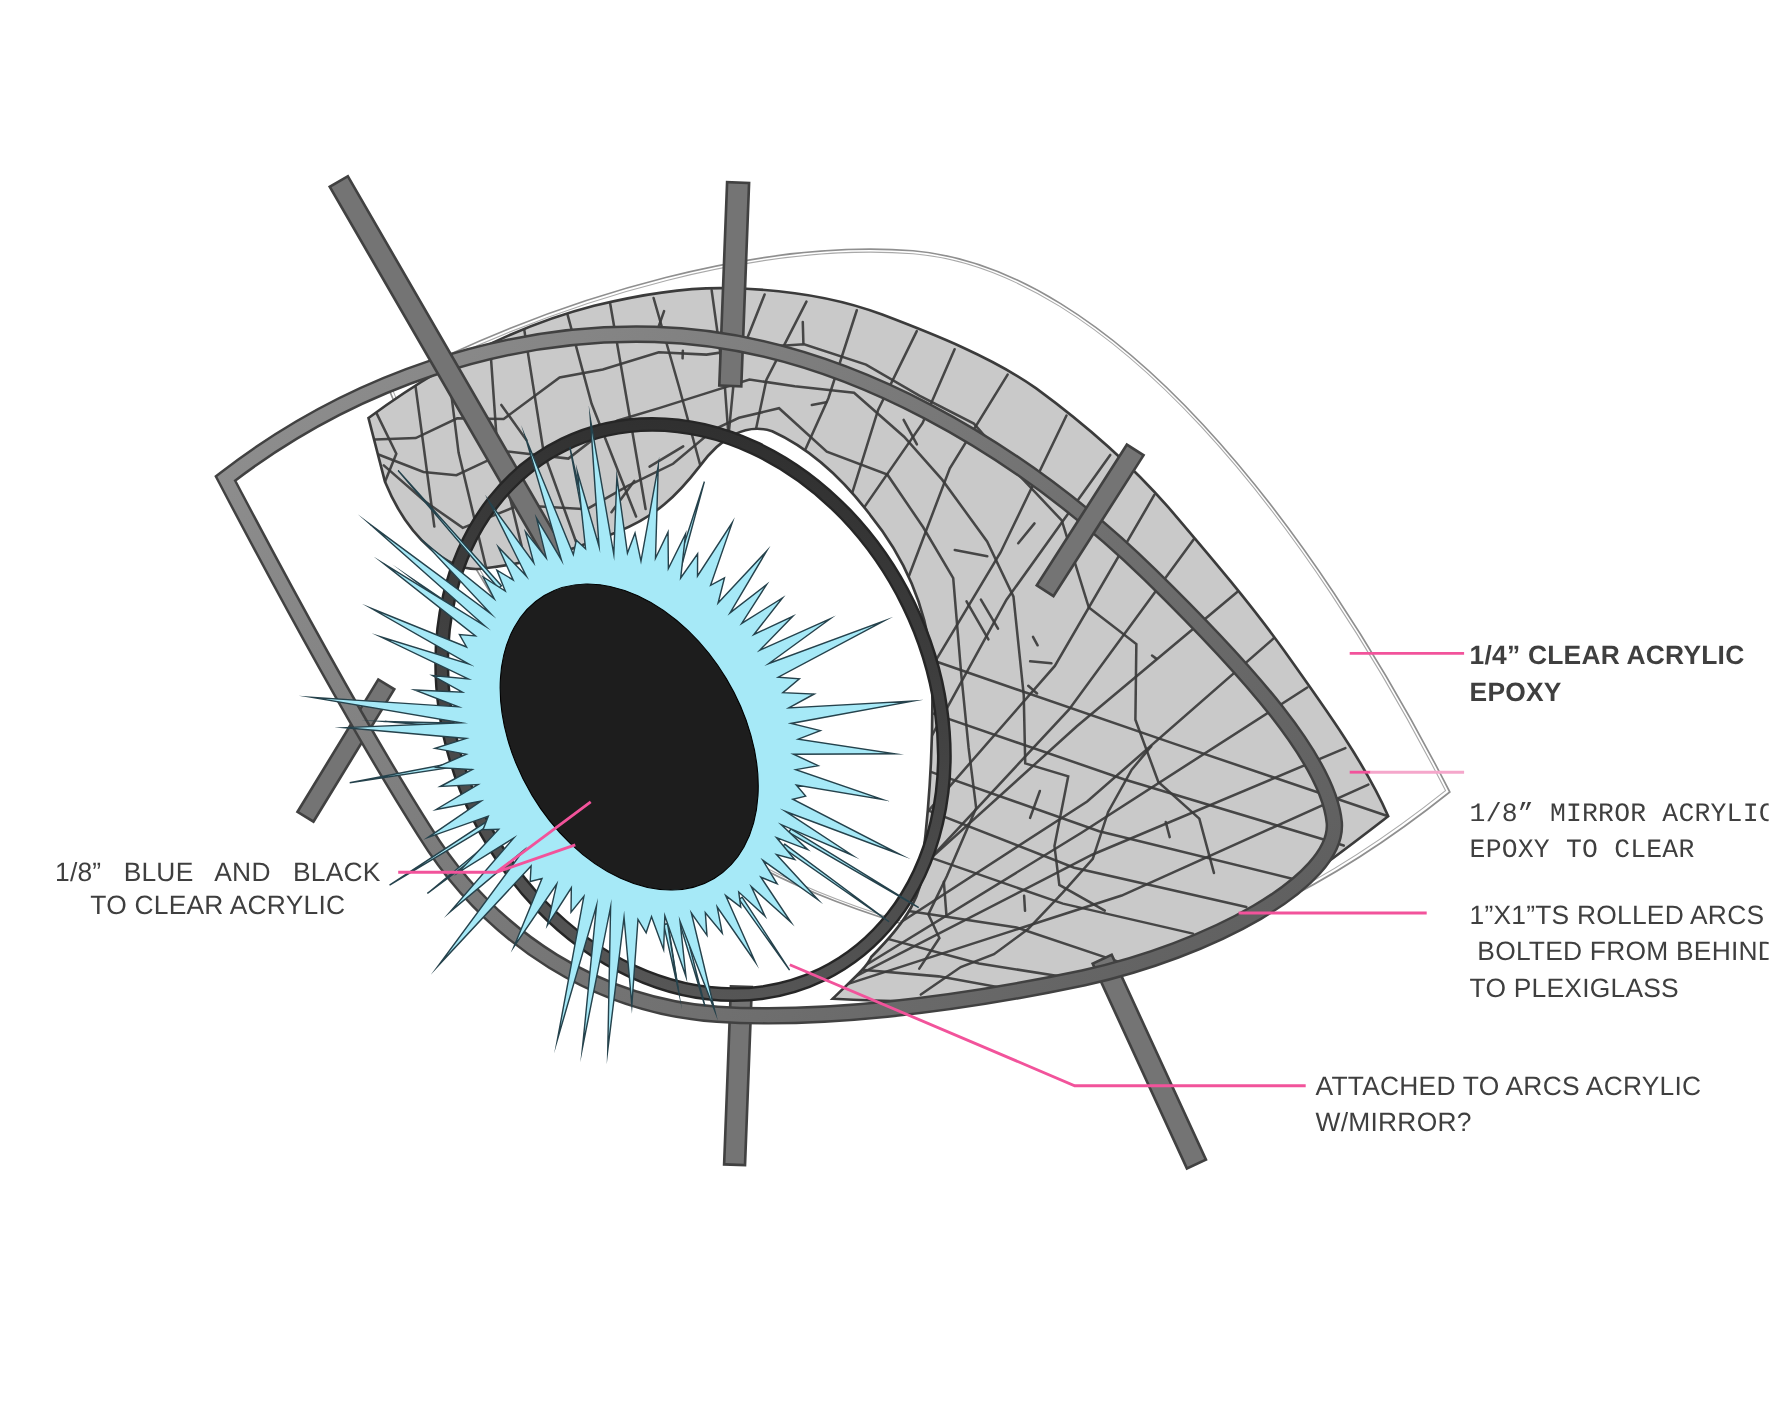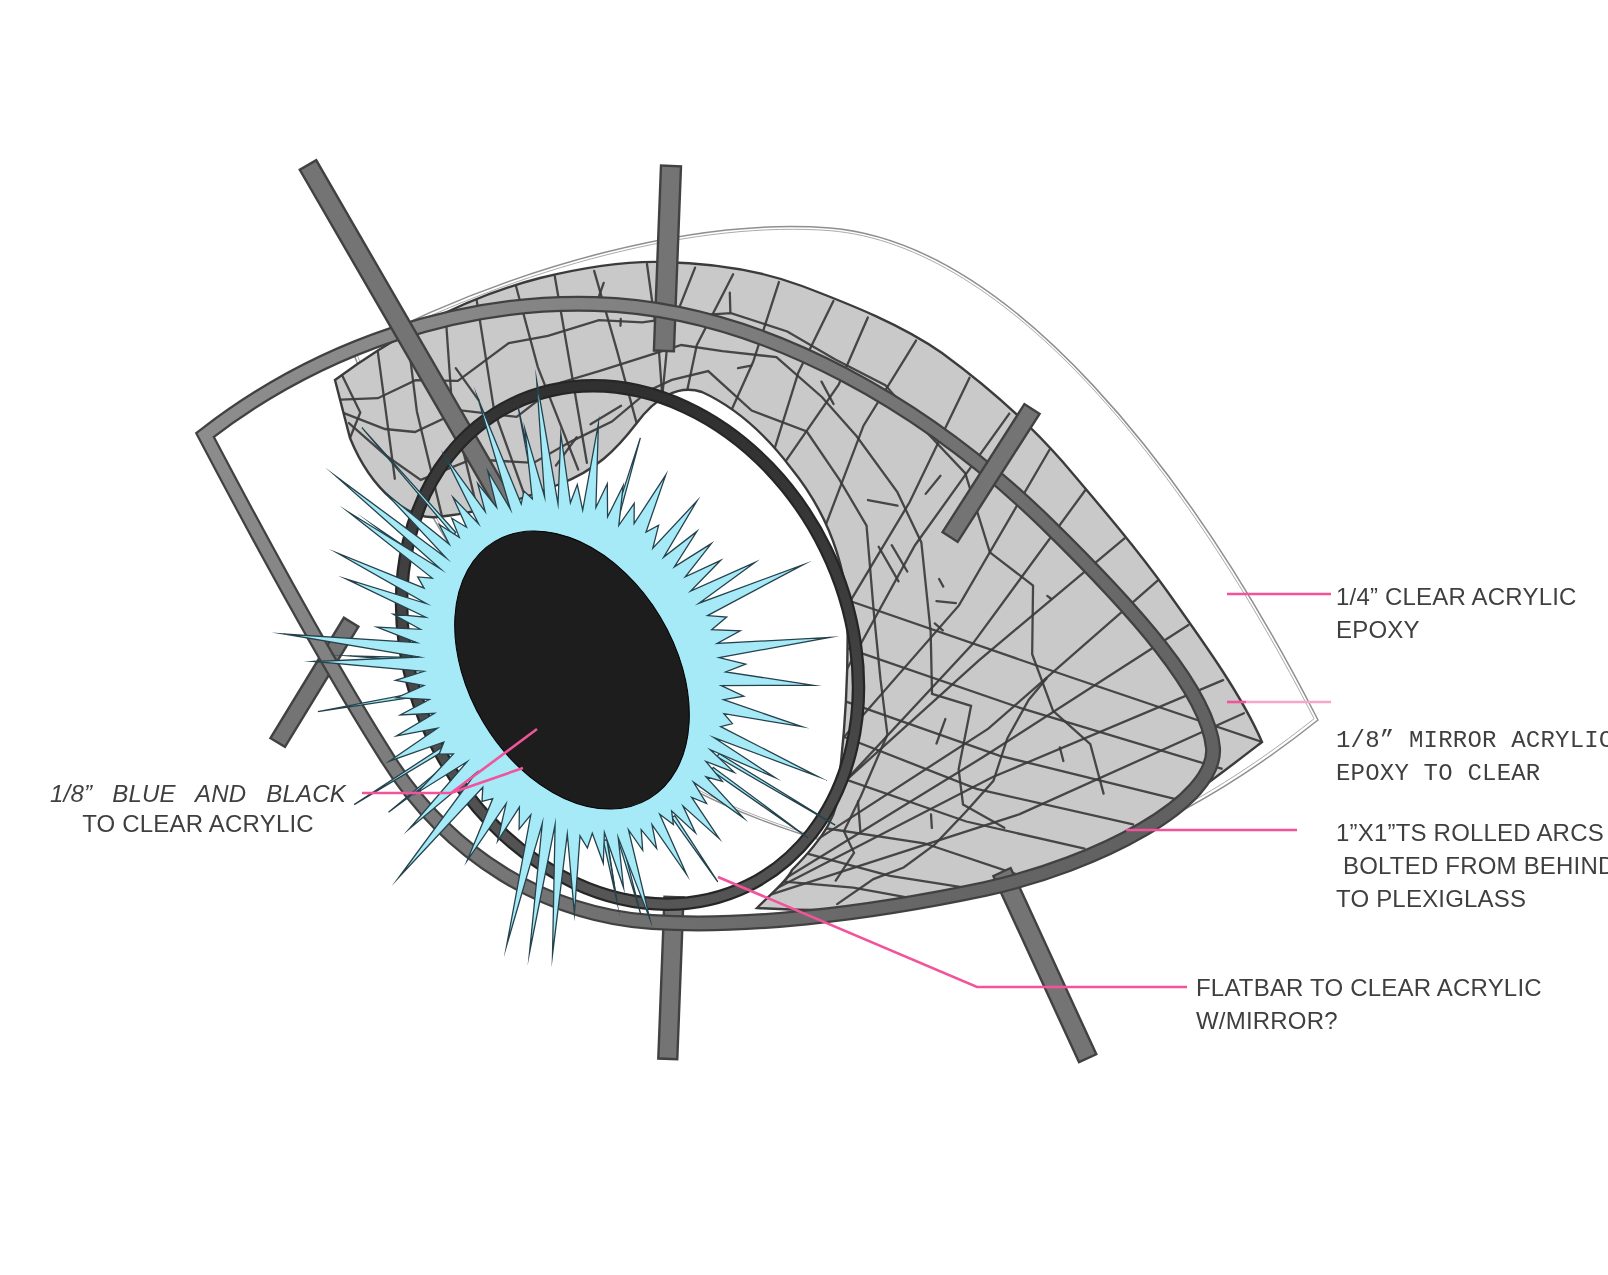--- a/index.html
+++ b/index.html
@@ -26,21 +26,21 @@
   .ring-fill    { fill:none; stroke:url(#ringGrad); stroke-width:9; }
 
   .burst  { fill:var(--iris-cyan,#a6e9f7); stroke:#25424c; stroke-width:1.3; stroke-miterlimit:40; }
   .pupil  { fill:var(--pupil-black,#1d1d1d); stroke:#000; stroke-width:1; }
 
   .leader       { fill:none; stroke:var(--leader-pink,#f2539b); stroke-width:2.6; }
   .leader.light { stroke:var(--leader-pink-light,#f5a7cb); }
 
   .anno { position:absolute; color:var(--text-gray,#3f3f3f); font-size:24px; line-height:33px; letter-spacing:.2px; white-space:nowrap; }
   .anno-left { width:296px; line-height:30px; white-space:normal; }
-  .anno-left .jline { text-align:justify; text-align-last:justify; white-space:nowrap;font-style:italic; }
+  .anno-left .jline { text-align:justify; text-align-last:justify; white-space:nowrap; }
   .anno-left .rline { text-align:center; white-space:nowrap; }
   .indent1 { padding-left:7px; }
 </style>
 </head>
 <body>
 
 <div class="stage" style="--leader-pink: #f2539b; --leader-pink-light: #f5a7cb; --iris-cyan: #a6e9f7; --pupil-black: #1d1d1d; --steel-gray: #747474; --steel-dark: #414141; --mosaic-gray: #c9c9c9; --crack-dark: #3b3b3b; --ring-dark: #2d2d2d; --text-gray: #3f3f3f; --clear-outline: #8f8f8f; --background: #ffffff;">
 
 <svg viewBox="0 0 1608 1275" aria-hidden="true">
   <defs>
@@ -206,34 +206,34 @@
     <path class="leader" d="M 1126,830 H 1297"></path>
     <path class="leader" d="M 718,877 L 977,987 H 1187"></path>
   </g>
 </svg>
 
 <div class="anno anno-left" style="left:50px; top:779px;">
   <div class="jline">1/8”  BLUE  AND  BLACK</div>
   <div class="rline">TO CLEAR ACRYLIC</div>
 </div>
 
-<div class="anno" style="left:1336px; top:580px;">
+<div class="anno" style="left:1336px; top:580px;font-weight:bold;">
   <div>1/4” CLEAR ACRYLIC</div>
   <div>EPOXY</div>
 </div>
 
 <div class="anno" style="left:1336px; top:724px;font-family:Liberation Mono, monospace;">
   <div>1/8” MIRROR ACRYLIC</div>
   <div>EPOXY TO CLEAR</div>
 </div>
 
 <div class="anno" style="left:1336px; top:816px;">
   <div>1”X1”TS ROLLED ARCS</div>
   <div class="indent1">BOLTED FROM BEHIND</div>
   <div>TO PLEXIGLASS</div>
 </div>
 
 <div class="anno" style="left:1196px; top:971px;">
-  <div>FLATBAR TO CLEAR ACRYLIC</div>
+  <div>ATTACHED TO ARCS ACRYLIC</div>
   <div>W/MIRROR?</div>
 </div>
 
 </div>
 
 </body></html>

